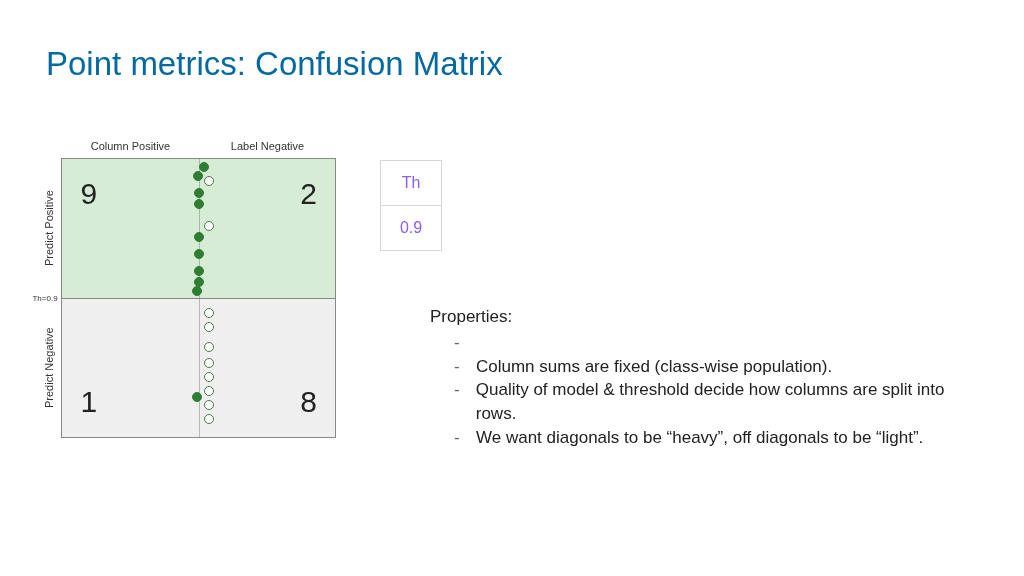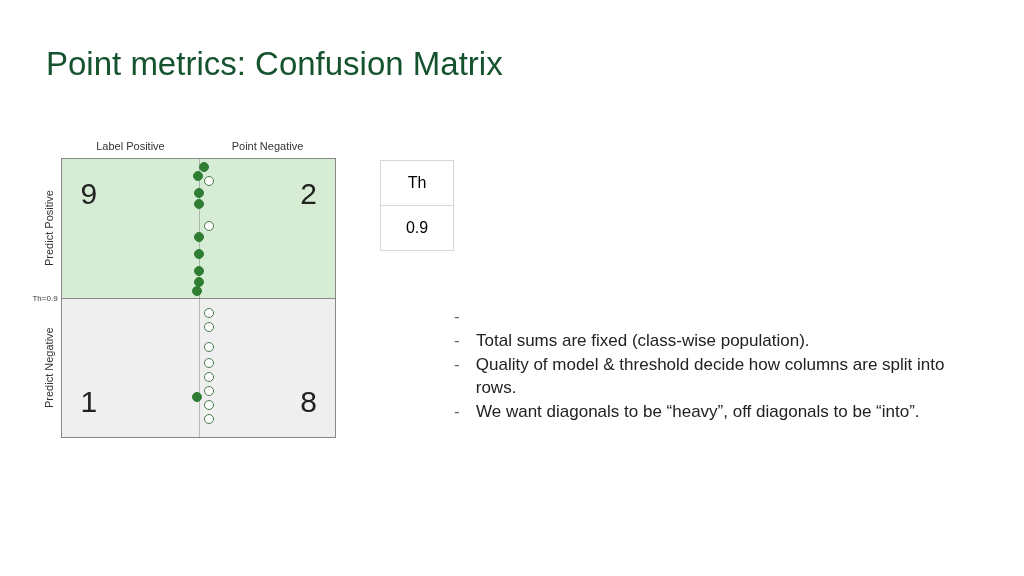--- a/index.html
+++ b/index.html
@@ -18,21 +18,21 @@
     width: 1024px;
     height: 576px;
   }
 
   .title {
     position: absolute;
     left: 46px;
     top: 45px;
     font-size: 33px;
     font-weight: 400;
-    color: #14532d;
+    color: #0369a1;
   }
 
   
   .cm-wrap {
     position: absolute;
     left: 36px;
     top: 140px;
     width: 300px;
   }
 
@@ -129,23 +129,23 @@
     box-sizing: border-box;
   }
   .dot.filled { background: #2e7d32; border: 1px solid #2e7d32; }
   .dot.hollow { background: #ffffff; border: 1.5px solid #4a7a4a; }
 
   
   .th-box {
     position: absolute;
     left: 380px;
     top: 160px;
-    width: 74px;
+    width: 62px;
     font-size: 16px;
-    color: #000000;
+    color: #8b5cf6;
   }
   .th-box .cell {
     border: 1px solid #d7d7d7;
     border-top: none;
     height: 44px;
     display: flex;
     align-items: center;
     justify-content: center;
   }
   .th-box .cell:first-child { border-top: 1px solid #d7d7d7; }
@@ -172,22 +172,22 @@
 </style>
 </head>
 <body>
 
 <div class="slide">
 
   <div class="title">Point metrics: Confusion Matrix</div>
 
   <div class="cm-wrap">
     <div class="col-headers">
-      <div>Label Positive</div>
-      <div>Point Negative</div>
+      <div>Column Positive</div>
+      <div>Label Negative</div>
     </div>
     <div class="cm-body">
       <div class="row-headers">
         <span>Predict Positive</span>
         <span>Predict Negative</span>
       </div>
       <div class="matrix" id="matrix">
         <div class="quad q-tp"></div>
         <div class="quad q-fp"></div>
         <div class="quad q-fn"></div>
@@ -224,32 +224,33 @@
         </div>
     </div>
   </div>
 
   <div class="th-box">
     <div class="cell">Th</div>
     <div class="cell">0.9</div>
   </div>
 
   <div class="props">
+    <div class="heading">Properties:</div>
     <div id="props-list">
         <div class="item">
           <span class="dash">-</span>
         </div>
         <div class="item">
           <span class="dash">-</span>
-          <span>Total sums are fixed (class-wise population).</span>
+          <span>Column sums are fixed (class-wise population).</span>
         </div>
         <div class="item">
           <span class="dash">-</span>
           <span>Quality of model &amp; threshold decide how columns are split into rows.</span>
         </div>
         <div class="item">
           <span class="dash">-</span>
-          <span>We want diagonals to be “heavy”, off diagonals to be “into”.</span>
+          <span>We want diagonals to be “heavy”, off diagonals to be “light”.</span>
         </div>
       </div>
   </div>
 
 </div>
 
 </body></html>

